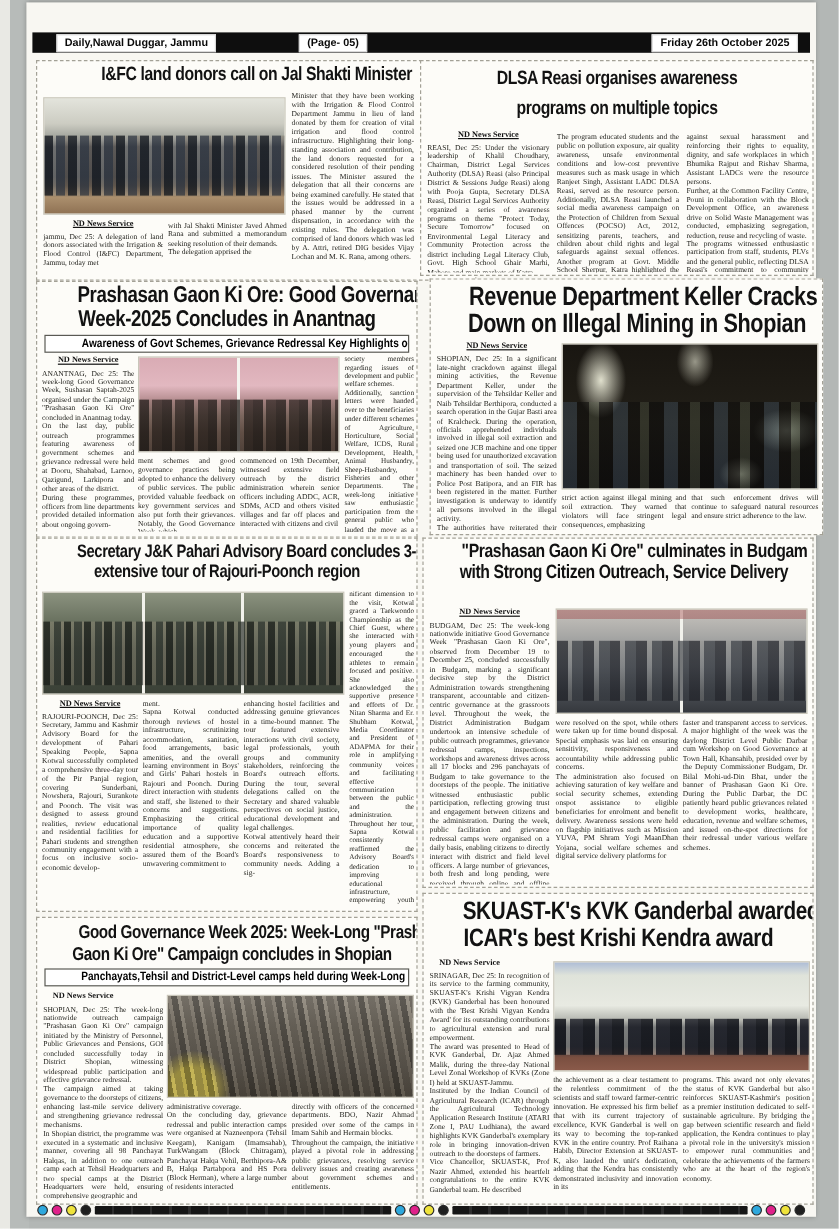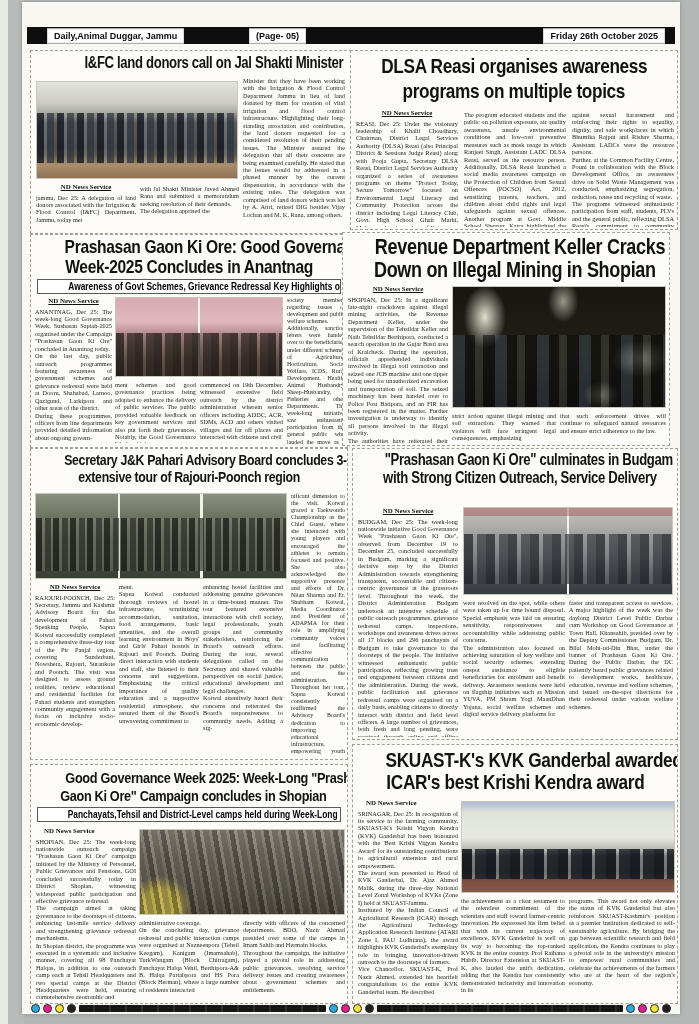--- a/index.html
+++ b/index.html
@@ -65,41 +65,41 @@
   .dot.c{background:#2ea8dd;} .dot.m{background:#e0218a;} .dot.y{background:#efe33b;} .dot.k{background:#1f1f1f;}
   .regbar{flex:1;height:7px;background:repeating-linear-gradient(90deg,#161616 0 14px,#2e2e2e 14px 16px);border-radius:1px;}
 </style>
 </head>
 <body>
 
 <div class="page">
   <div class="sheet">
 
     <header class="mast">
-      <div class="mbox" style="left:20px;">Daily,Animal Duggar, Jammu</div>
+      <div class="mbox" style="left:20px;">Daily,Nawal Duggar, Jammu</div>
       <div class="mbox" style="left:222px;">(Page- 05)</div>
       <div class="mbox" style="right:10px;">Friday 26th October 2025</div>
     </header>
 
     <section class="art" style="left:8px;top:48px;width:367px;height:184px;">
       <h2 class="hl" style="font-size:16px;line-height:20px;"><span>I&amp;FC land donors call on Jal Shakti Minister</span></h2>
       <div class="body" style="top:22px;">
         <div class="ph ph-ifc" style="left:5px;top:8px;width:202px;height:98px;"></div>
         <div class="bt colabs" style="left:212px;top:4px;width:102px;height:152px;">Minister that they have been working with the Irrigation &amp; Flood Control Department Jammu in lieu of land donated by them for creation of vital irrigation and flood control infrastructure. Highlighting their long-standing association and contribution, the land donors requested for a considered resolution of their pending issues. The Minister assured the delegation that all their concerns are being examined carefully. He stated that the issues would be addressed in a phased manner by the current dispensation, in accordance with the existing rules. The delegation was comprised of land donors which was led by A. Attri, retired DIG besides Vijay Lochan and M. K. Rana, among others.</div>
         <div class="colabs" style="left:5px;top:110px;width:100px;height:48px;">
           <div class="bl">ND News Service</div>
           <div class="bt">jammu, Dec 25: A delegation of land donors associated with the Irrigation &amp; Flood Control (I&amp;FC) Department, Jammu, today met</div>
         </div>
         <div class="bt colabs" style="left:109px;top:112px;width:99px;height:46px;">with Jal Shakti Minister Javed Ahmed Rana and submitted a memorandum seeking resolution of their demands.
 The delegation apprised the</div>
       </div>
     </section>
 
     <section class="art" style="left:328px;top:48px;width:328px;height:180px;">
-      <h2 class="hl" style="font-size:21px;line-height:25px;"><span>DLSA Reasi organises awareness</span><br><span>programs on multiple topics</span></h2>
+      <h2 class="hl" style="font-size:16px;line-height:25px;"><span>DLSA Reasi organises awareness</span><br><span>programs on multiple topics</span></h2>
       <div class="colabs" style="left:5px;top:58px;width:102px;height:118px;">
         <div class="bl">ND News Service</div>
         <div class="bt">REASI, Dec 25: Under the visionary leadership of Khalil Choudhary, Chairman, District Legal Services Authority (DLSA) Reasi (also Principal District &amp; Sessions Judge Reasi) along with Pooja Gupta, Secretary DLSA Reasi, District Legal Services Authority organized a series of awareness programs on theme "Protect Today, Secure Tomorrow" focused on Environmental Legal Literacy and Community Protection across the district including Legal Literacy Club, Govt. High School Ghair Marhi, Mahore and main markets of Katra.</div>
       </div>
       <div class="bt colabs" style="left:113px;top:60px;width:102px;height:116px;">The program educated students and the public on pollution exposure, air quality awareness, unsafe environmental conditions and low-cost preventive measures such as mask usage in which Ranjeet Singh, Assistant LADC DLSA Reasi, served as the resource person. Additionally, DLSA Reasi launched a social media awareness campaign on the Protection of Children from Sexual Offences (POCSO) Act, 2012, sensitizing parents, teachers, and children about child rights and legal safeguards against sexual offences. Another program at Govt. Middle School Sherpur, Katra highlighted the POSH Act, empowering women</div>
       <div class="bt colabs" style="left:221px;top:60px;width:102px;height:116px;">against sexual harassment and reinforcing their rights to equality, dignity, and safe workplaces in which Bhumika Rajput and Rishav Sharma, Assistant LADCs were the resource persons.
 Further, at the Common Facility Centre, Pouni in collaboration with the Block Development Office, an awareness drive on Solid Waste Management was conducted, emphasizing segregation, reduction, reuse and recycling of waste.
 The programs witnessed enthusiastic participation from staff, students, PLVs and the general public, reflecting DLSA Reasi's commitment to community empowerment and legal literacy.</div>
     </section>
 
@@ -114,21 +114,21 @@
 During these programmes, officers from line departments provided detailed information about ongoing govern-</div>
         </div>
         <div class="ph ph-anant" style="left:84px;top:0;width:168px;height:80px;"></div>
         <div class="bt colabs" style="left:256px;top:0;width:58px;height:148px;font-size:6px;">society members regarding issues of development and public welfare schemes.
 Additionally, sanction letters were handed over to the beneficiaries under different schemes of Agriculture, Horticulture, Social Welfare, ICDS, Rural Development, Health, Animal Husbandry, Sheep-Husbandry, Fisheries and other Departments. The week-long initiative saw enthusiastic participation from the general public who lauded the move as a significant step towards strengthening public service delivery and people-centric governance.</div>
         <div class="bt colabs" style="left:84px;top:84px;width:81px;height:62px;">ment schemes and good governance practices being adopted to enhance the delivery of public services. The public provided valuable feedback on key government services and also put forth their grievances. Notably, the Good Governance Week, which</div>
         <div class="bt colabs" style="left:169px;top:84px;width:83px;height:62px;">commenced on 19th December, witnessed extensive field outreach by the district administration wherein senior officers including ADDC, ACR, SDMs, ACD and others visited villages and far off places and interacted with citizens and civil</div>
       </div>
     </section>
 
-    <section class="art" style="left:320px;top:230px;width:328px;height:214px;text-decoration:underline;">
+    <section class="art" style="left:336px;top:230px;width:328px;height:214px;text-decoration:underline;">
       <h2 class="hl" style="font-size:22px;line-height:23px;"><span>Revenue Department Keller Cracks</span><br><span>Down on Illegal Mining in Shopian</span></h2>
       <div class="colabs" style="left:5px;top:52px;width:100px;height:158px;">
         <div class="bl">ND News Service</div>
         <div class="bt">SHOPIAN, Dec 25: In a significant late-night crackdown against illegal mining activities, the Revenue Department Keller, under the supervision of the Tehsildar Keller and Naib Tehsildar Berthipora, conducted a search operation in the Gujar Basti area of Kralcheck. During the operation, officials apprehended individuals involved in illegal soil extraction and seized one JCB machine and one tipper being used for unauthorized excavation and transportation of soil. The seized machinery has been handed over to Police Post Batipora, and an FIR has been registered in the matter. Further investigation is underway to identify all persons involved in the illegal activity.
 The authorities have reiterated their firm commitment to continue</div>
       </div>
       <div class="ph ph-rev" style="left:109px;top:53px;width:214px;height:122px;"></div>
       <div class="bt colabs" style="left:109px;top:179px;width:104px;height:32px;">strict action against illegal mining and soil extraction. They warned that violators will face stringent legal consequences, emphasizing</div>
       <div class="bt colabs" style="left:217px;top:179px;width:106px;height:32px;">that such enforcement drives will continue to safeguard natural resources and ensure strict adherence to the law.</div>
     </section>

